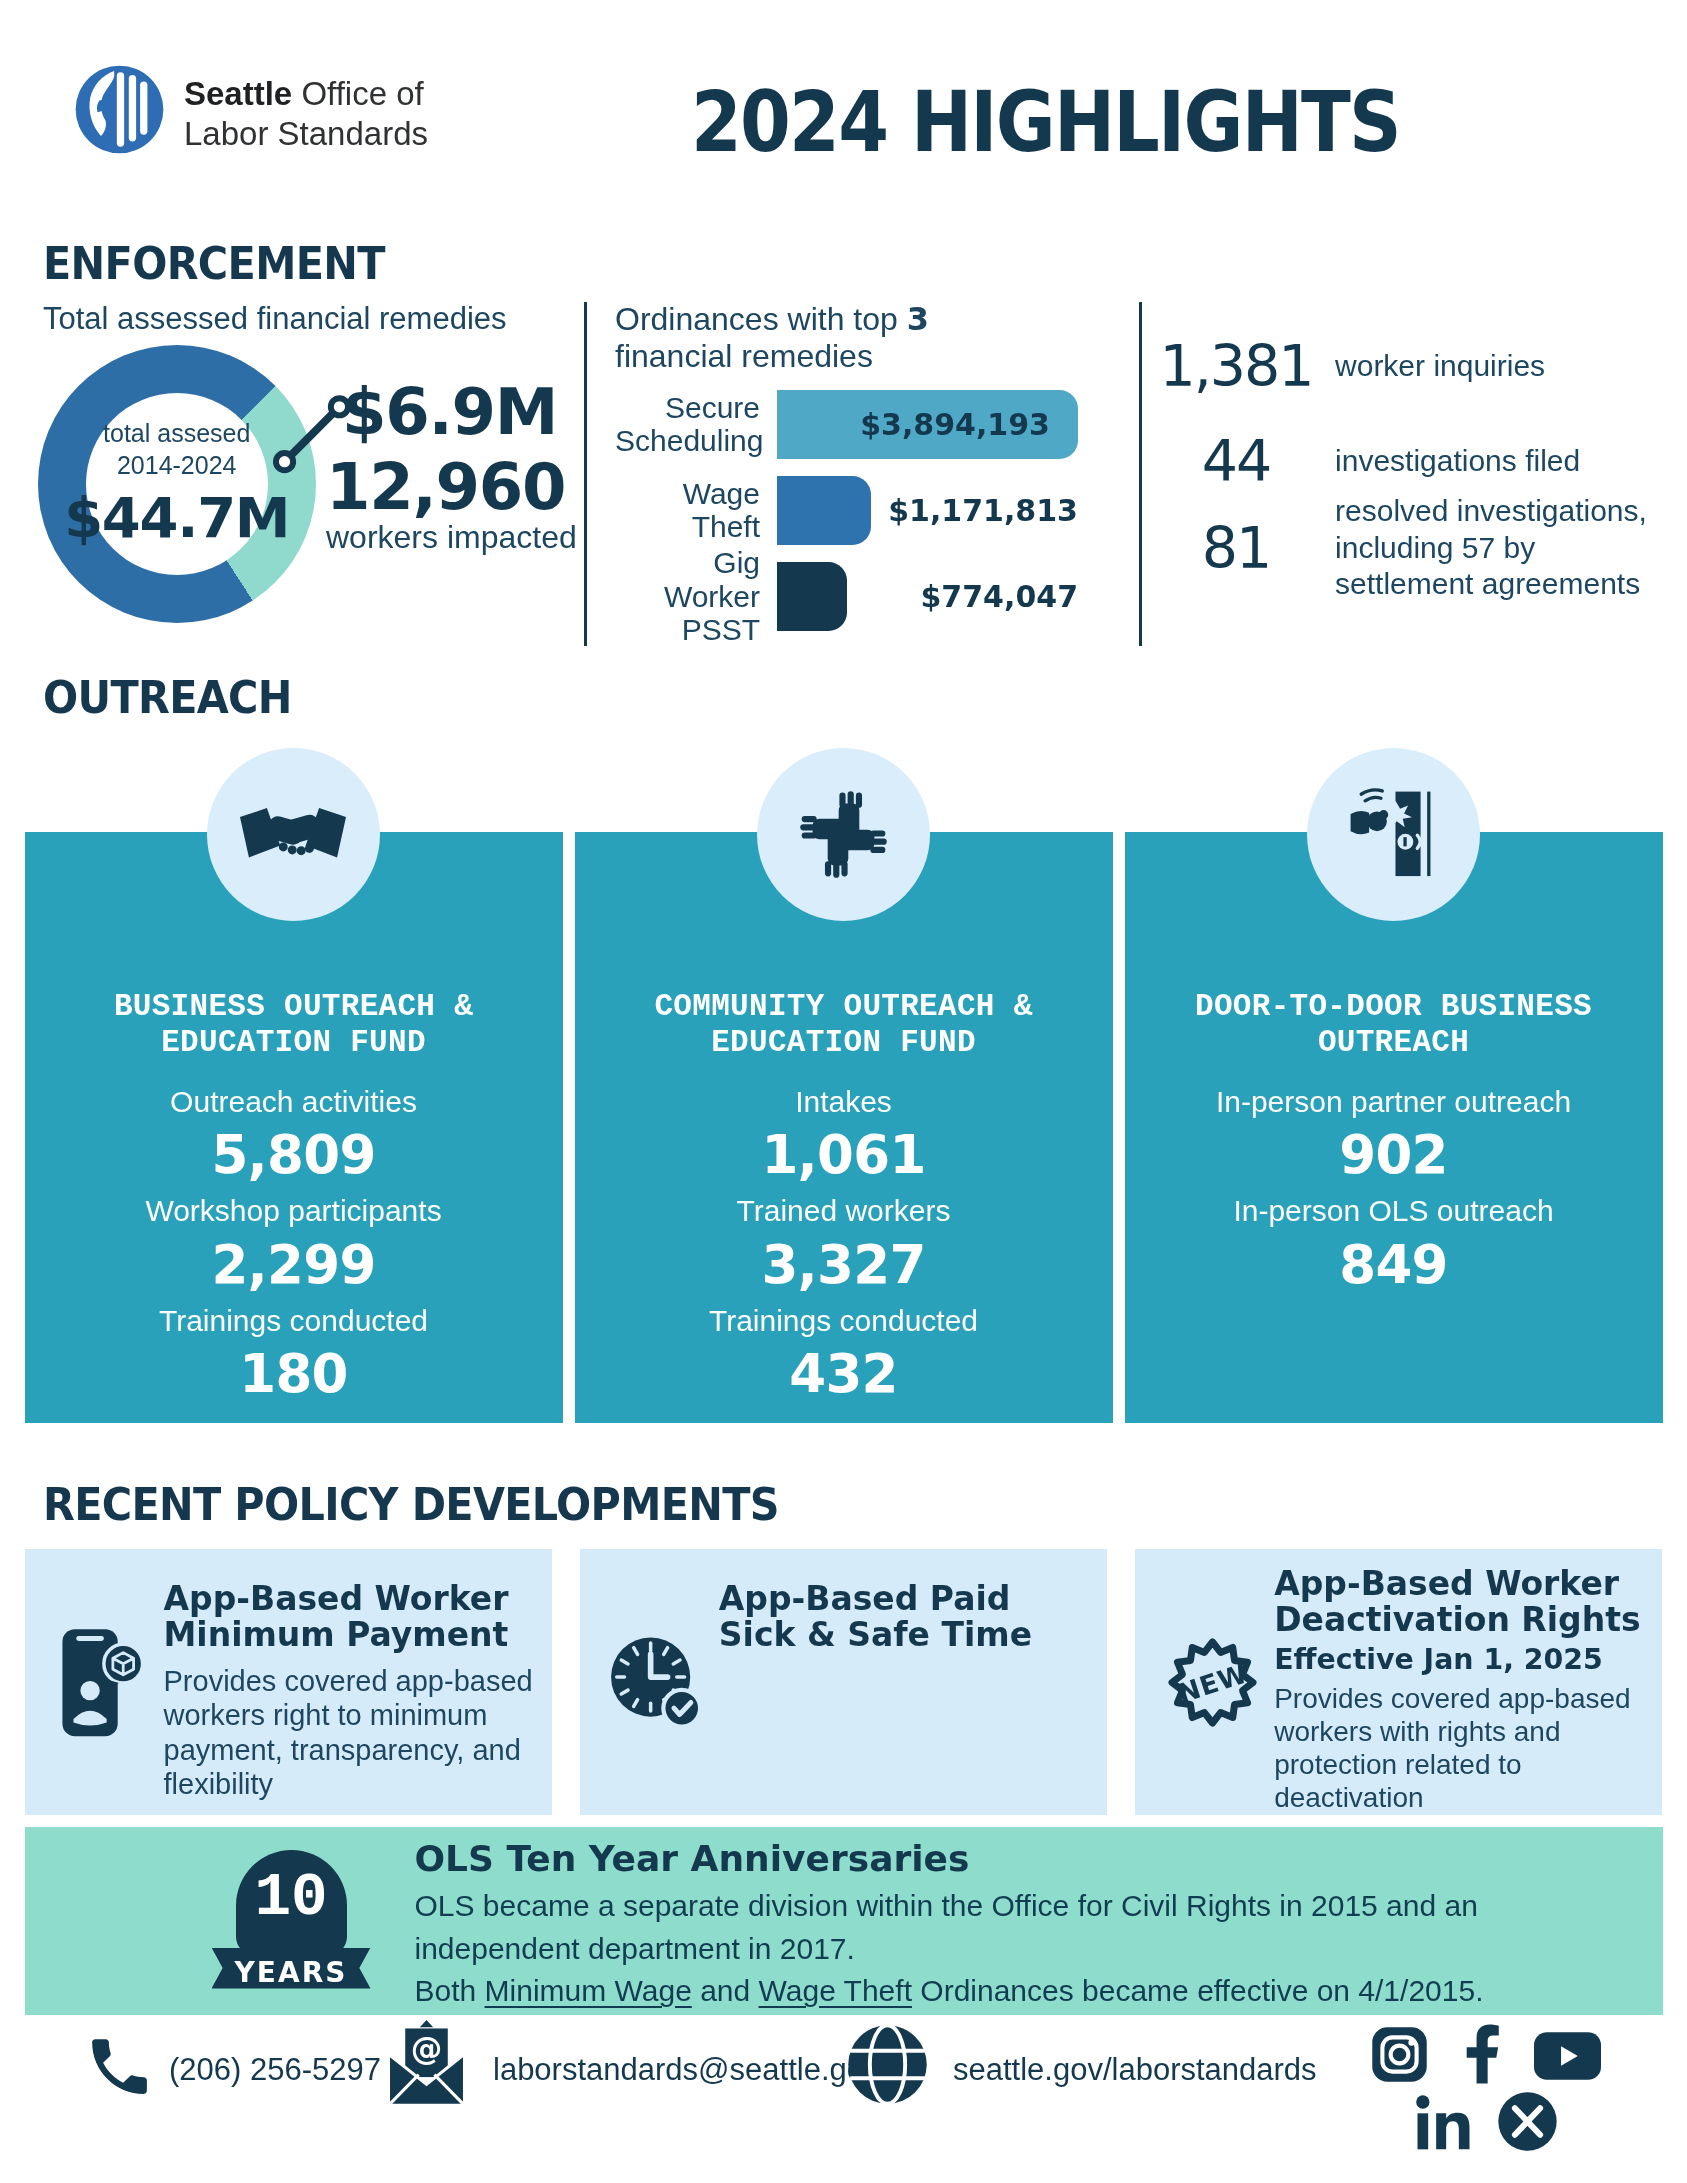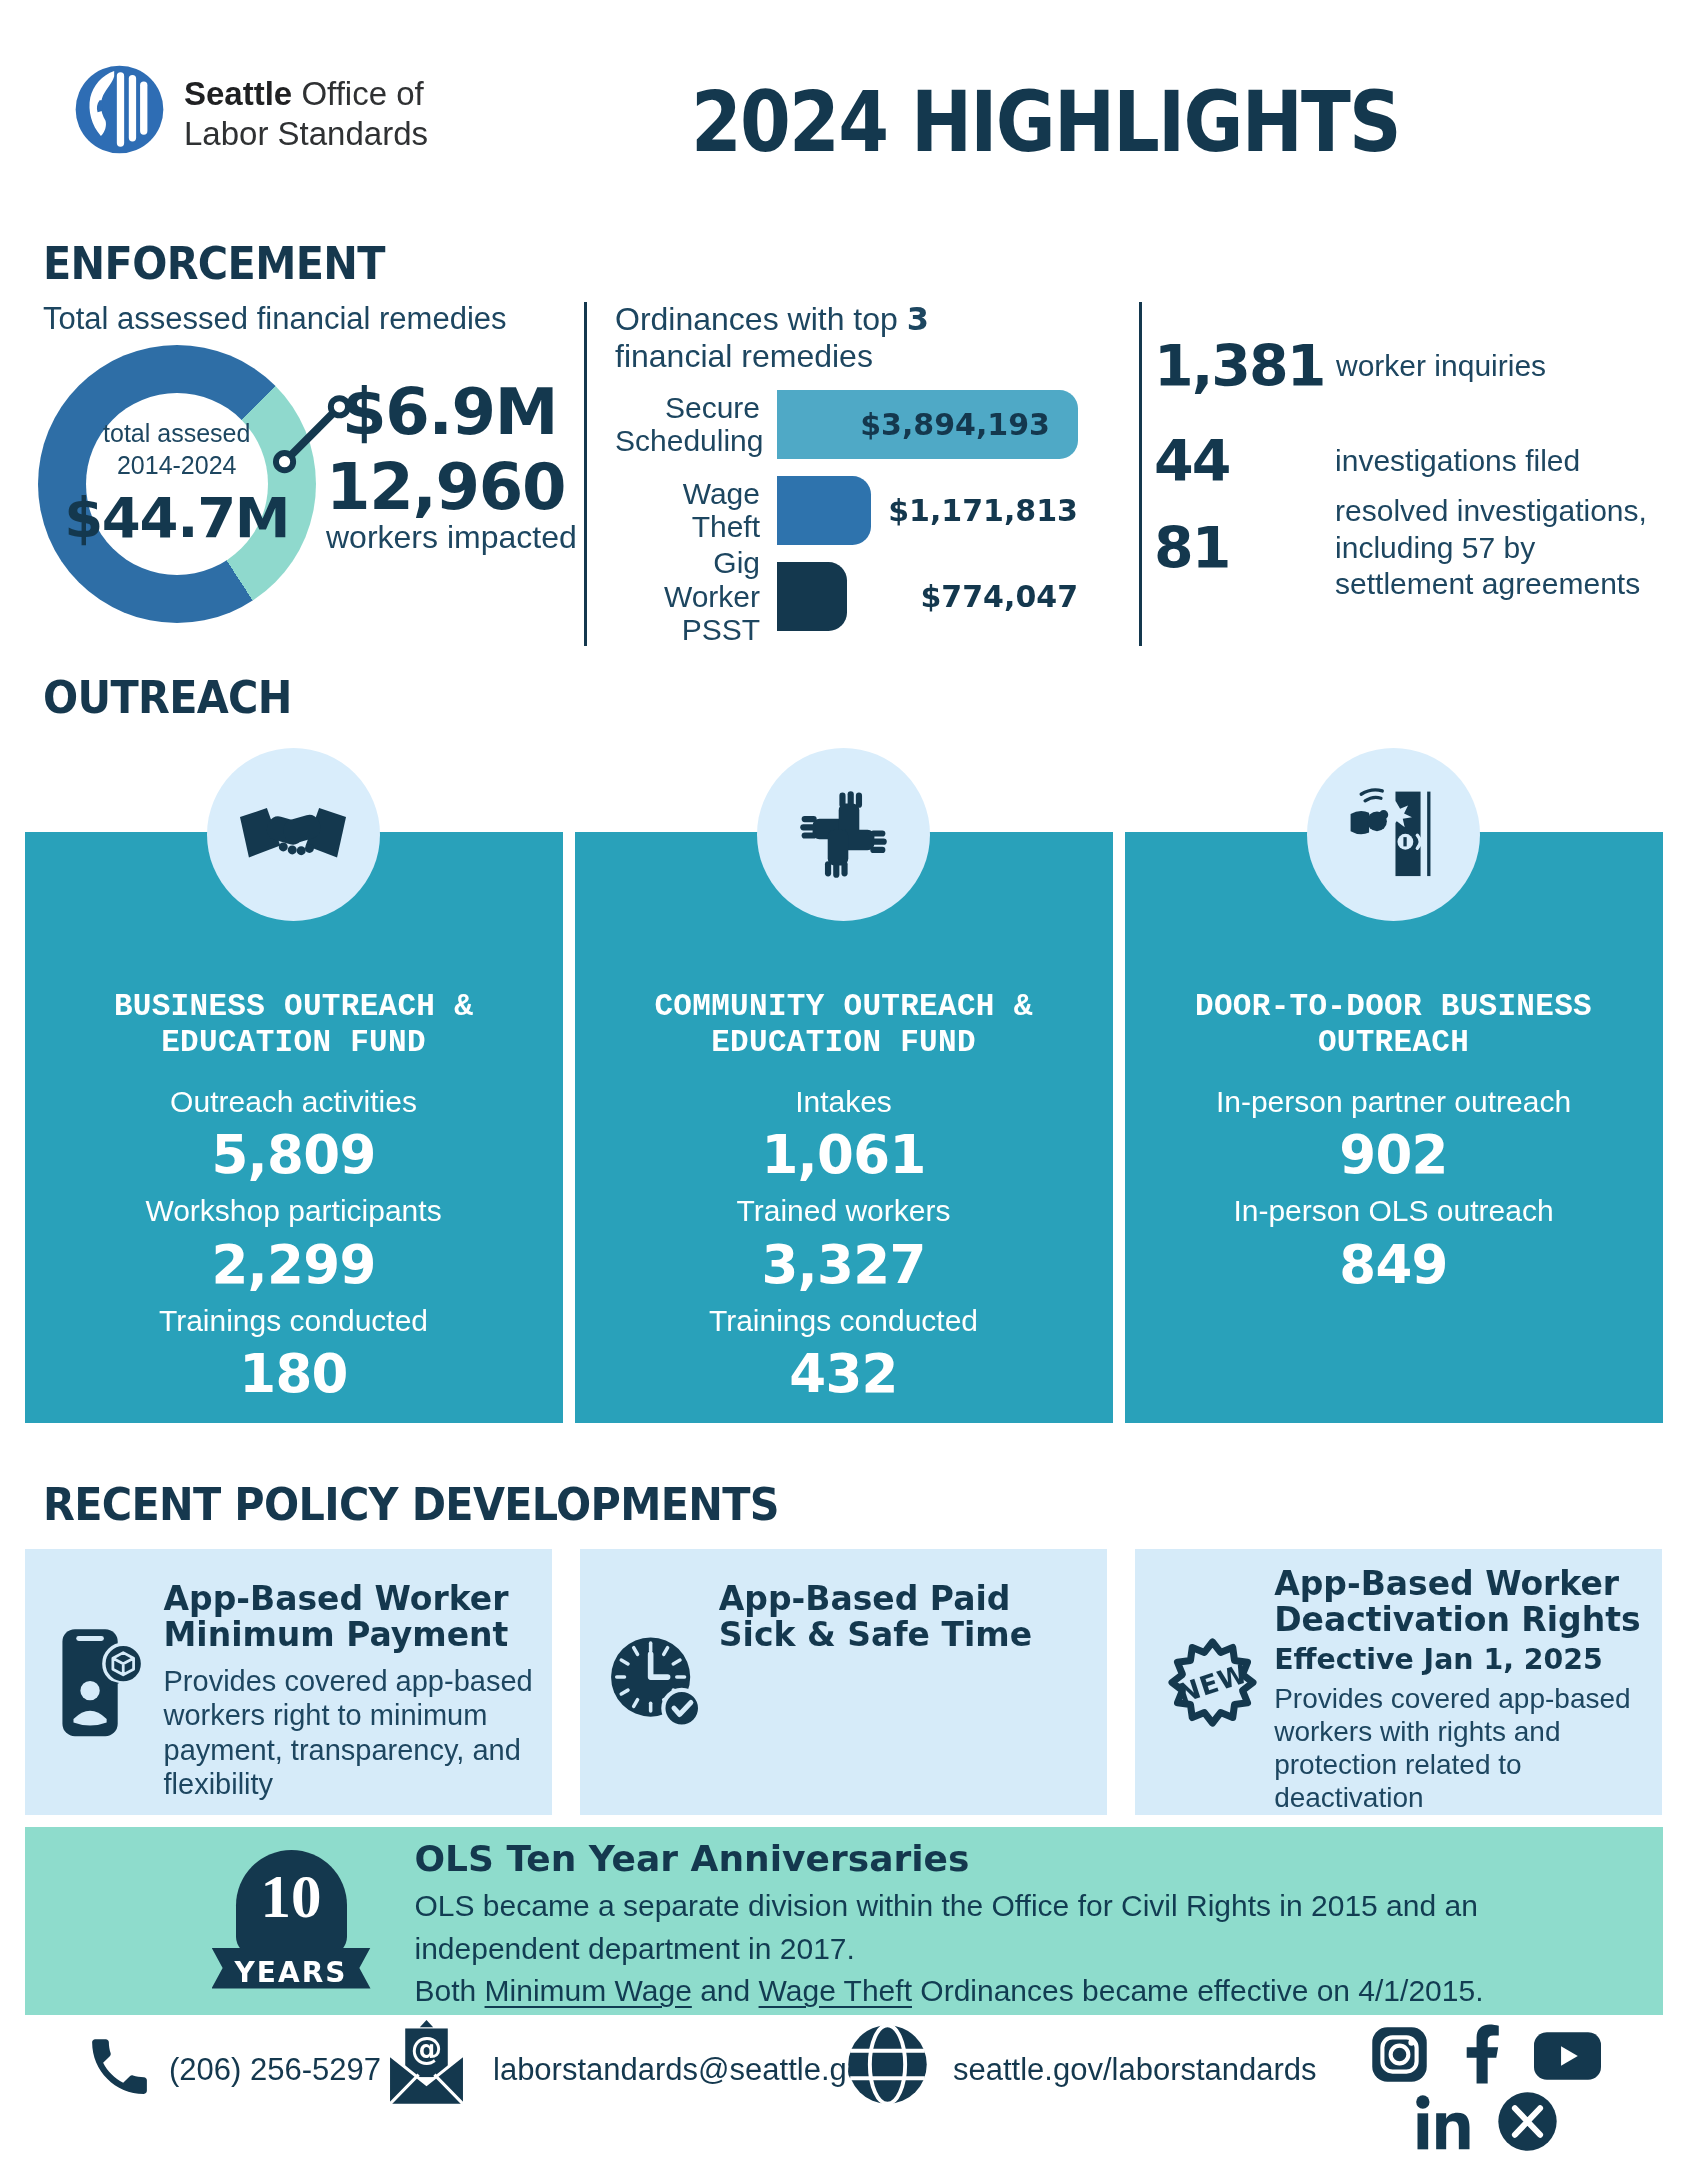--- a/index.html
+++ b/index.html
@@ -53,21 +53,21 @@
   .bar-zone{width:301px;position:relative;display:flex;align-items:center;height:100%}
   .bar{height:100%;border-radius:0 18.5px 18.5px 0;position:relative}
   .bar-val{font-family:"DejaVu Sans",sans-serif;font-weight:700;font-size:30px;color:var(--navy);white-space:nowrap}
   .val-inside{position:absolute;right:28px;top:50%;transform:translateY(-50%)}
   .val-out1{margin-left:17px}
   .val-out2{margin-left:73px}
 
   #col3{left:1154px;top:301px;width:523px;height:367px}
   .stat-row{position:absolute;left:0;display:flex;align-items:center;width:100%}
   #sr1{top:32px}#sr2{top:127px}#sr3{top:192px}
-  .stat-num{width:165px;text-align:left;font-family:"DejaVu Sans",sans-serif;font-weight:700;
+  .stat-num{width:165px;text-align:center;font-family:"DejaVu Sans",sans-serif;font-weight:400;
             font-size:57px;letter-spacing:-2px;color:var(--navy)}
   .stat-lab{margin-left:17px;width:344px;font-size:30px;line-height:1.22;color:var(--text)}
 
   
   #out-row{left:24.5px;top:832px;width:1638px;display:flex;gap:12px}
   .o-card{width:543px;height:591px;background:var(--card-teal);position:relative;color:#fff;text-align:center}
   .o-circle{position:absolute;left:50%;top:-84px;margin-left:-87px;width:173px;height:173px;
             border-radius:50%;background:var(--circle-light);display:flex;align-items:center;justify-content:center}
   .o-content{padding-top:157px}
   .o-title{font-family:Liberation Mono, monospace;font-weight:700;font-size:31px;line-height:1.16;
@@ -88,21 +88,21 @@
            color:var(--navy);max-width:377px}
   .p-sub{font-family:"DejaVu Sans",sans-serif;font-weight:700;font-size:28.4px;color:var(--navy);margin-top:4px}
   .p-body{margin-top:10.6px;font-size:29px;line-height:1.18;color:var(--text);max-width:377px}
   .p-card.tight .p-body{font-size:28px;margin-top:6.6px}
 
   
   #banner{left:24.5px;top:1827px;width:1638px;height:188px;background:var(--banner-mint)}
   .badge{position:absolute;left:187px;top:22.5px;width:159px}
   .badge-dome{width:111px;height:105px;margin:0 auto;background:var(--navy);
               border-radius:56px 56px 18.5px 18.5px;display:flex;align-items:center;justify-content:center}
-  .badge-dome span{font-family:Liberation Serif, serif;font-weight:700;font-size:61px;color:#fff;margin-top:-9.3px}
+  .badge-dome span{font-family:Liberation Mono, monospace;font-weight:700;font-size:61px;color:#fff;margin-top:-9.3px}
   .badge-ribbon{position:absolute;left:0;top:98px;width:159px;height:41px;background:var(--navy);
                 clip-path:polygon(0 0,100% 0,93% 50%,100% 100%,0 100%,7% 50%);
                 display:flex;align-items:flex-end;justify-content:center}
   .badge-ribbon span{font-family:"DejaVu Sans",sans-serif;font-weight:700;font-size:28px;color:#fff;letter-spacing:2px}
   .banner-text{position:absolute;left:390px;top:10.6px;width:1164px}
   .banner-title{font-family:"DejaVu Sans",sans-serif;font-weight:700;font-size:36px;color:var(--navy)}
   .banner-body{margin-top:6.6px;font-size:30px;line-height:1.42;color:#123C52;max-width:1138px}
   .u{text-decoration:underline;text-decoration-thickness:2px;text-underline-offset:4.6px}
 
   

